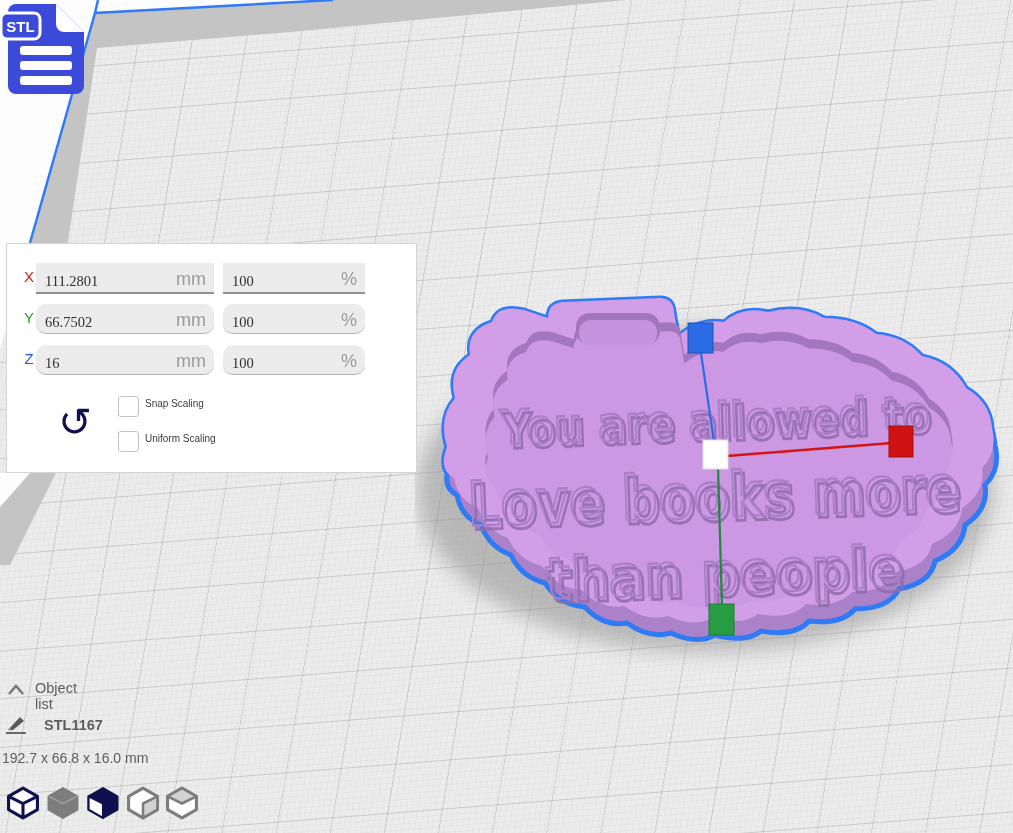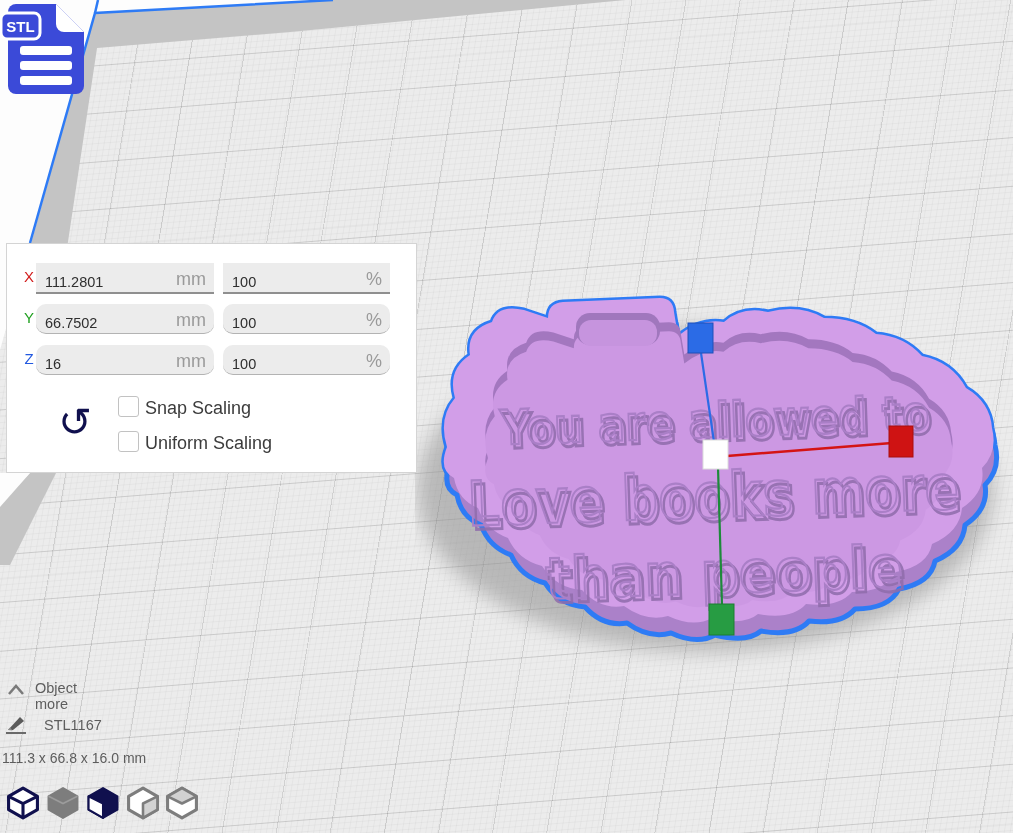--- a/index.html
+++ b/index.html
@@ -24,42 +24,42 @@
 
   
   .scale-panel{position:absolute;left:6px;top:243px;width:411px;height:230px;z-index:5;
     background:#ffffff;border:1px solid #d4d4d4;box-sizing:border-box;}
   .axis-row{position:absolute;left:0;width:100%;height:29px;}
   .row-x{top:19px}.row-y{top:60px}.row-z{top:101px}
   .axis-label{position:absolute;left:15px;top:5px;font-size:15px;width:14px;text-align:center;}
   .ax-x{color:#d21e1e}.ax-y{color:#21a021}.ax-z{color:#2158e0}
   .fieldwrap{position:absolute;top:0;height:29px;background:#ececec;}
   .fw-mm{left:29px;width:178px;}
-  .fw-pc{left:216px;width:167px;}
+  .fw-pc{left:216px;width:142px;}
   .fieldwrap input{width:100%;height:100%;box-sizing:border-box;background:transparent;
-    border:0;outline:none;padding:8px 36px 0 9px;font-family:Liberation Sans, sans-serif;
+    border:0;outline:none;padding:8px 36px 0 9px;font-family:Liberation Serif, serif;
     font-size:14.5px;color:#2f2f2f;}
   .u-strong{border-bottom:2px solid #8f8f8f;}
   .u-light{border-bottom:1.5px solid #b3b3b3;border-radius:10px;}
   .unit{position:absolute;right:8px;top:6px;font-size:18px;color:#9a9a9a;pointer-events:none;}
   .reset-btn{position:absolute;left:46px;top:152px;width:44px;height:52px;border:0;background:transparent;
     font-size:40px;line-height:48px;color:#10104e;font-family:"DejaVu Sans",sans-serif;cursor:pointer;padding:0;}
   .cb-row{position:absolute;left:111px;height:20px;}
   .cbr-snap{top:152px}.cbr-uniform{top:187px}
   .cb{position:absolute;left:0;top:0;width:19px;height:19px;background:#fff;
     border:1px solid #c2c2c2;border-radius:3px;}
-  .cb-label{position:absolute;left:27px;top:2px;font-size:18px;color:#3c3c3c;white-space:nowrap;}
+  .cb-label{position:absolute;left:27px;top:2px;font-size:10px;color:#3c3c3c;white-space:nowrap;}
 
   
   .objlist{position:absolute;left:0;top:676px;z-index:3;color:#5d5d5d;}
   .caret-btn{position:absolute;left:4px;top:5px;width:24px;height:18px;background:transparent;border:0;padding:0;cursor:pointer;}
   .objlist-title{position:absolute;left:35px;top:4px;font-size:14.5px;}
   .obj-row{position:absolute;left:0px;top:38px;width:150px;height:22px;cursor:pointer;}
   .pencil{position:absolute;left:4px;top:0px;}
-  .obj-name{position:absolute;left:44px;top:3px;font-size:14.5px;}
+  .obj-name{position:absolute;left:44px;top:3px;font-size:14.5px;font-weight:bold;}
   .dims{position:absolute;left:2px;top:74px;font-size:14px;color:#5d5d5d;white-space:nowrap;}
 
   
   .viewbar{position:absolute;left:0;top:786px;z-index:3;}
   .viewbtn{position:absolute;top:0;width:36px;height:34px;background:transparent;border:0;padding:0;cursor:pointer;}
   .vb-1{left:5px}.vb-2{left:45px}.vb-3{left:85px}.vb-4{left:125px}.vb-5{left:164px}
 
   .engraved, .engraved-sh{font-family:"DejaVu Sans",sans-serif;font-weight:bold;letter-spacing:1px;}
 </style>
 </head>
@@ -186,32 +186,32 @@
       <span class="cb-label">Uniform Scaling</span>
     </div>
   </div>
 
   <div class="objlist">
     <button class="caret-btn">
       <svg width="24" height="18" viewBox="0 0 24 18">
         <path d="M5,13 L12,5 L19,13" stroke="#7a7a7a" stroke-width="2.5" fill="none"></path>
       </svg>
     </button>
-    <span class="objlist-title">Object more</span>
+    <span class="objlist-title">Object list</span>
 
     <div class="obj-row">
       <svg class="pencil" width="26" height="22" viewBox="0 0 26 22">
         <line x1="2" y1="19" x2="22" y2="19" stroke="#6a6a6a" stroke-width="2"></line>
         <path d="M4,16 L16,3 L20,7 L9,16 Z" fill="#5a5a5a"></path>
         <path d="M4,16 L8.5,16.5 L6,13.5 Z" fill="#8a8a8a"></path>
       </svg>
       <span class="obj-name">STL1167</span>
     </div>
 
-    <span class="dims">111.3 x 66.8 x 16.0 mm</span>
+    <span class="dims">192.7 x 66.8 x 16.0 mm</span>
   </div>
 
   <div class="viewbar">
     <button class="viewbtn vb-1" title="">
       <svg width="36" height="34" viewBox="0 0 34 33">
         <polygon points="17,2 31,10 31,23 17,31 3,23 3,10" fill="#ffffff" stroke="#10104e" stroke-width="3" stroke-linejoin="round"></polygon>
         <path d="M3,10 L17,17 L31,10 M17,17 L17,31" stroke="#10104e" stroke-width="3" fill="none"></path>
       </svg>
     </button>
     <button class="viewbtn vb-2" title="">

